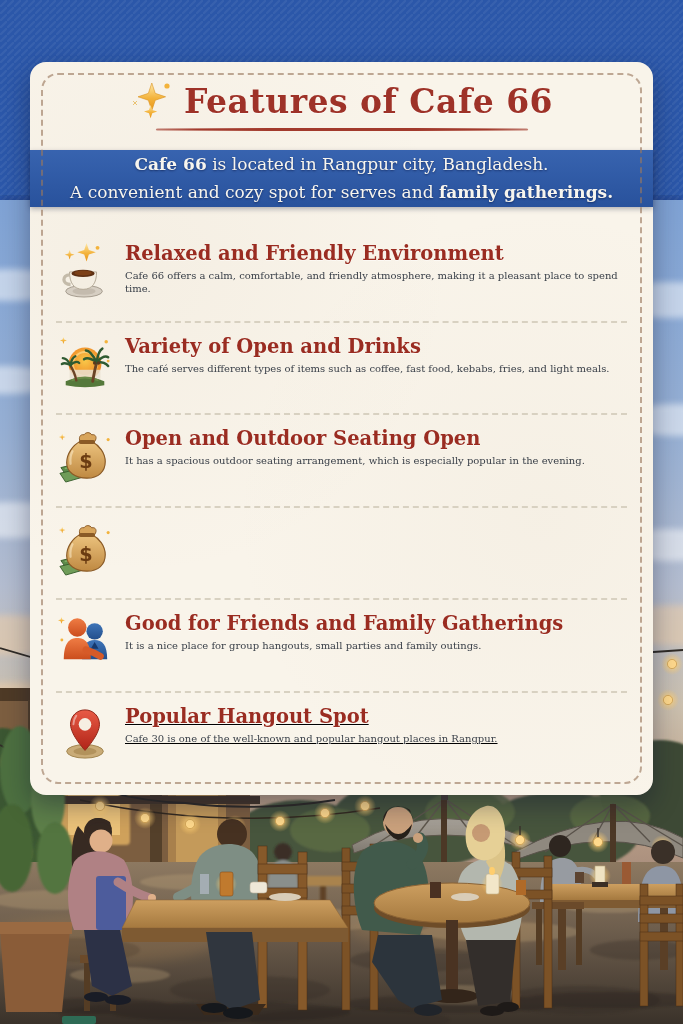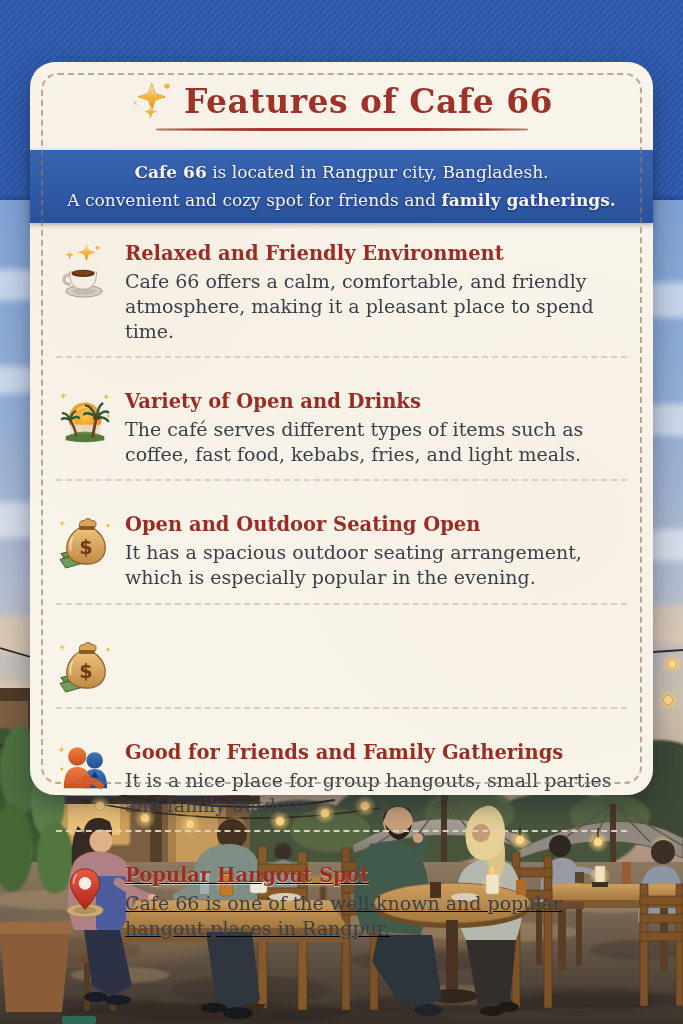--- a/index.html
+++ b/index.html
@@ -6,21 +6,21 @@
   body{
     width:683px;height:1024px;position:relative;overflow:hidden;
     background:#2b57a9;
     font-family:"DejaVu Serif","Liberation Serif",serif;
   }
   .scene{position:absolute;inset:0;width:683px;height:1024px;display:block;}
 
   
   .card{
     position:absolute;left:30px;top:62px;width:623px;height:733px;
-    border-radius:25px;
+    border-radius:16px;
     background:
       radial-gradient(circle at 18% 28%, rgba(190,170,140,.07), transparent 42%),
       radial-gradient(circle at 82% 62%, rgba(190,170,140,.06), transparent 45%),
       #f9f4ea;
     box-shadow:0 10px 26px rgba(15,20,45,.40);
   }
   .card-dash{
     position:absolute;inset:11px;border:2px dashed rgba(154,120,94,.62);
     border-radius:17px;pointer-events:none;z-index:5;
   }
@@ -32,38 +32,38 @@
     font-size:33px;font-weight:bold;color:#9e3228;letter-spacing:.5px;
     text-shadow:0 1px 0 rgba(255,255,255,.55);
   }
   .title-underline{
     width:372px;height:3px;margin-top:5px;border-radius:3px;
     background:radial-gradient(ellipse at center,#a23a2c 0%,#a23a2c 55%,rgba(162,58,44,0) 98%);
   }
 
   
   .banner{
-    position:absolute;top:88px;left:0;right:0;height:73px;
+    position:absolute;top:88px;left:0;right:0;height:57px;
     background:linear-gradient(rgba(255,255,255,.05),rgba(0,0,25,.10)),#2d5bab;
     display:flex;flex-direction:column;justify-content:center;text-align:center;
     color:#f7f5ee;gap:2px;box-shadow:0 2px 5px rgba(10,15,50,.30);
   }
   .banner .ln{font-size:17px;line-height:1.5;text-shadow:0 1px 2px rgba(8,18,60,.55);}
   .banner .b{font-weight:bold;}
 
   
-  .features{position:absolute;top:168px;left:26px;right:26px;bottom:12px;display:flex;flex-direction:column;gap:20px;}
+  .features{position:absolute;top:168px;left:26px;right:26px;bottom:12px;display:flex;flex-direction:column;}
   .feature{
     display:flex;gap:13px;align-items:flex-start;
     padding:11px 2px 12px 2px;border-bottom:2px dashed #d8d1c1;flex:1;
   }
   .feature:last-child{border-bottom:none;text-decoration:underline;}
   .f-icon{flex:0 0 54px;width:54px;height:58px;margin-top:1px;}
   .f-title{font-size:19.5px;font-weight:bold;color:#9a2c21;margin:1px 0 4px 0;text-shadow:0 1px 0 rgba(255,255,255,.5);}
-  .f-desc{font-size:19px;color:#3a4049;line-height:1.32;max-width:505px;}
+  .f-desc{font-size:10px;color:#3a4049;line-height:1.32;max-width:505px;}
 </style>
 </head>
 <body>
 
 <svg width="0" height="0" style="position:absolute" aria-hidden="true">
   <defs>
     <linearGradient id="goldG" x1="0" y1="0" x2="0" y2="1">
       <stop offset="0" stop-color="#ffe9a8"></stop>
         <stop offset=".55" stop-color="#f3b33c"></stop>
         <stop offset="1" stop-color="#e89417"></stop>
@@ -412,21 +412,21 @@
         <circle cx="37" cy="7" r="2.6" fill="#f3b33c"></circle>
         <path d="M3,22 l4,4 M7,22 l-4,4" stroke="#e0a428" stroke-width="1" opacity=".6"></path>
       </svg>
       <div class="page-title">Features of Cafe 66</div>
     </div>
     <div class="title-underline"></div>
   </div>
 
   <div class="banner">
     <div class="ln"><span class="b">Cafe 66</span><span> is located in Rangpur city, Bangladesh.</span></div>
-    <div class="ln"><span>A convenient and cozy spot for friends and </span><span class="b">family gatherings.</span></div>
+    <div class="ln"><span>A convenient and cozy spot for serves and </span><span class="b">family gatherings.</span></div>
   </div>
 
   <div class="features">
 
     <div class="feature">
       <svg class="f-icon" viewBox="0 0 56 58">
         <use href="#star4" transform="translate(20,0) scale(.8)" fill="url(#goldG)"></use>
         <use href="#star4" transform="translate(7,7) scale(.42)" fill="url(#goldG)"></use>
         <circle cx="41" cy="5" r="2" fill="#f3b33c"></circle>
         <g transform="translate(0,26)">
@@ -518,32 +518,32 @@
         <circle cx="4" cy="28" r="1.5" fill="#f3b33c"></circle>
         <circle cx="38" cy="19" r="8.5" fill="url(#blueP)"></circle>
         <path d="M25,48 C25,33 30,28 38,28 C46,28 51,33 51,48 Z" fill="url(#blueP)"></path>
         <path d="M38,30 L42,37 L34,37 Z" fill="#16396e"></path>
         <circle cx="20" cy="15" r="9.5" fill="url(#orangeP)"></circle>
         <path d="M6,48 C6,31 12,26 20,26 C28,26 34,31 34,48 Z" fill="url(#orangeP)"></path>
         <path d="M29,38 Q38,41 44,45" stroke="#d65a28" stroke-width="7" stroke-linecap="round" fill="none"></path>
       </svg>
       <div class="f-body">
         <div class="f-title">Good for Friends and Family Gatherings</div>
-        <div class="f-desc">It is a nice place for group hangouts, small parties and family outdoor.</div>
+        <div class="f-desc">It is a nice place for group hangouts, small parties and family outings.</div>
       </div>
     </div>
 
     <div class="feature">
       <svg class="f-icon" viewBox="0 0 56 58">
         <ellipse cx="28" cy="47" rx="19" ry="7" fill="#c9ab77" stroke="#a1844e" stroke-width="1"></ellipse>
         <ellipse cx="28" cy="47" rx="12" ry="4" fill="#b2925c"></ellipse>
         <path d="M28,4 C19.5,4 13,10.5 13,19 C13,30 28,46 28,46 C28,46 43,30 43,19 C43,10.5 36.5,4 28,4 Z" fill="url(#pinG)" stroke="#8c1f12" stroke-width="1"></path>
         <circle cx="28" cy="19" r="6.5" fill="#f6efe2"></circle>
         <path d="M19,10 Q16,14 16,19" stroke="rgba(255,255,255,.45)" stroke-width="2" stroke-linecap="round" fill="none"></path>
       </svg>
       <div class="f-body">
         <div class="f-title">Popular Hangout Spot</div>
-        <div class="f-desc">Cafe 66 is one of the well-known and popular hangout places in Rangpur.</div>
+        <div class="f-desc">Cafe 30 is one of the well-known and popular hangout places in Rangpur.</div>
       </div>
     </div>
 
   </div>
 </div>
 
 </body></html>

